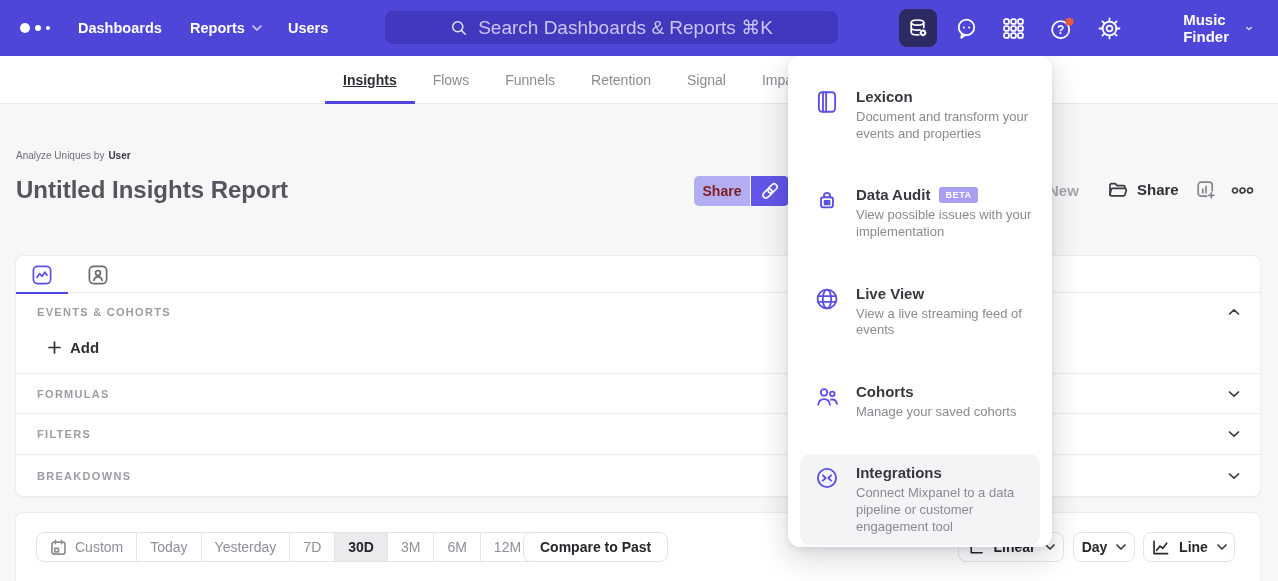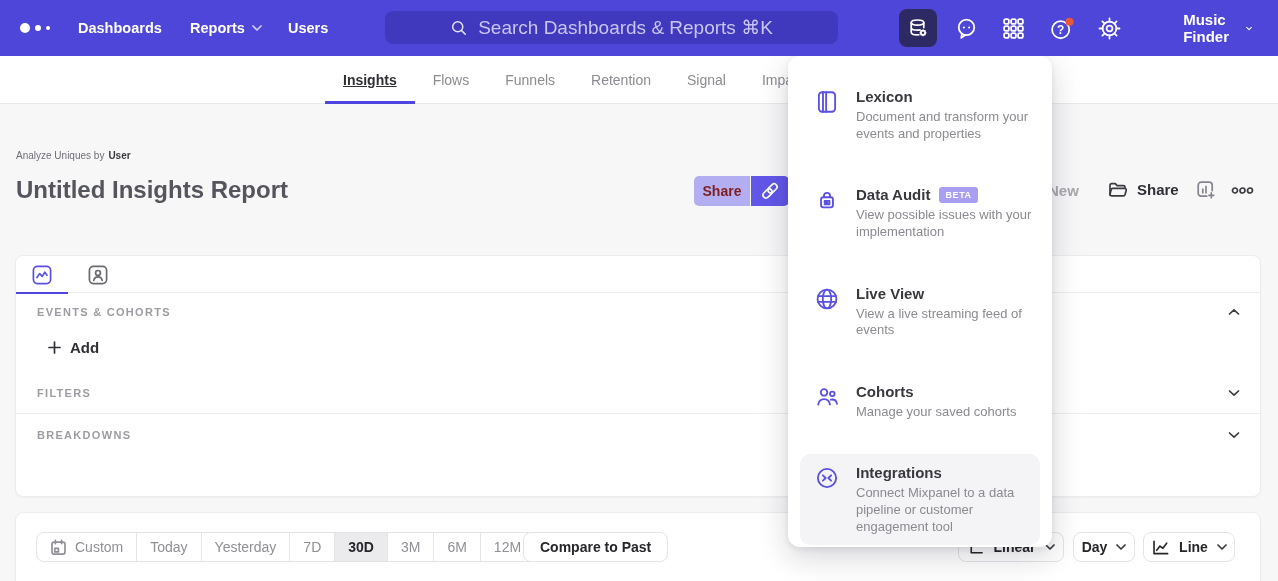--- a/index.html
+++ b/index.html
@@ -254,20 +254,28 @@
   </div>
   <div class="sec-row row-add">
     <div class="add-btn">
       <svg width="13" height="13" viewBox="0 0 13 13" stroke-width="1.8">
           <path d="M6.5,1 V12 M1,6.5 H12"></path>
         </svg>
       <span>Add</span>
     </div>
   </div>
 
+  <div class="sec-row row-h42 first">
+    <span class="sec-label">FORMULAS</span>
+    <span class="sec-chev">
+      <svg width="12" height="8" viewBox="0 0 12 8" stroke-width="1.9">
+          <path d="M1.5,2 L6,6.2 L10.5,2"></path>
+        </svg>
+    </span>
+  </div>
   <div class="sec-row row-h42">
     <span class="sec-label">FILTERS</span>
     <span class="sec-chev">
       <svg width="12" height="8" viewBox="0 0 12 8" stroke-width="1.9">
           <path d="M1.5,2 L6,6.2 L10.5,2"></path>
         </svg>
     </span>
   </div>
   <div class="sec-row row-h42">
     <span class="sec-label">BREAKDOWNS</span>

